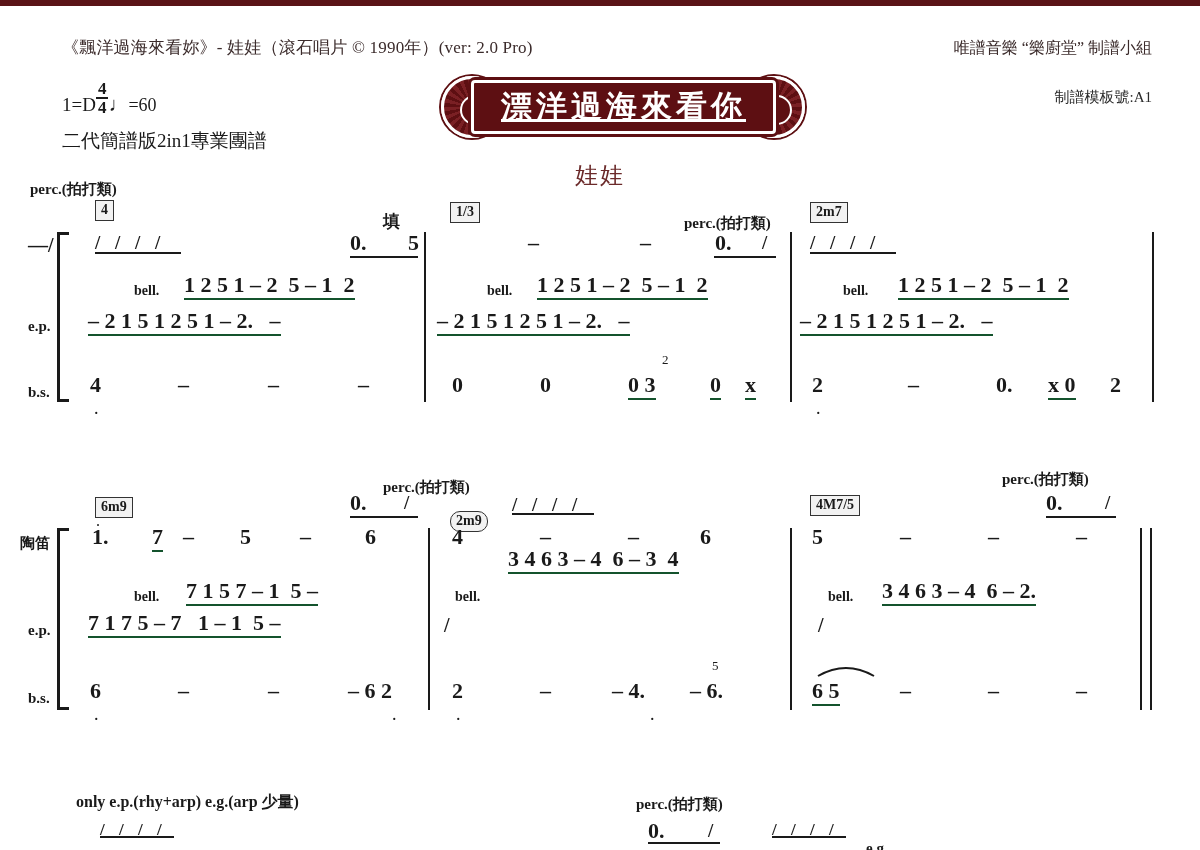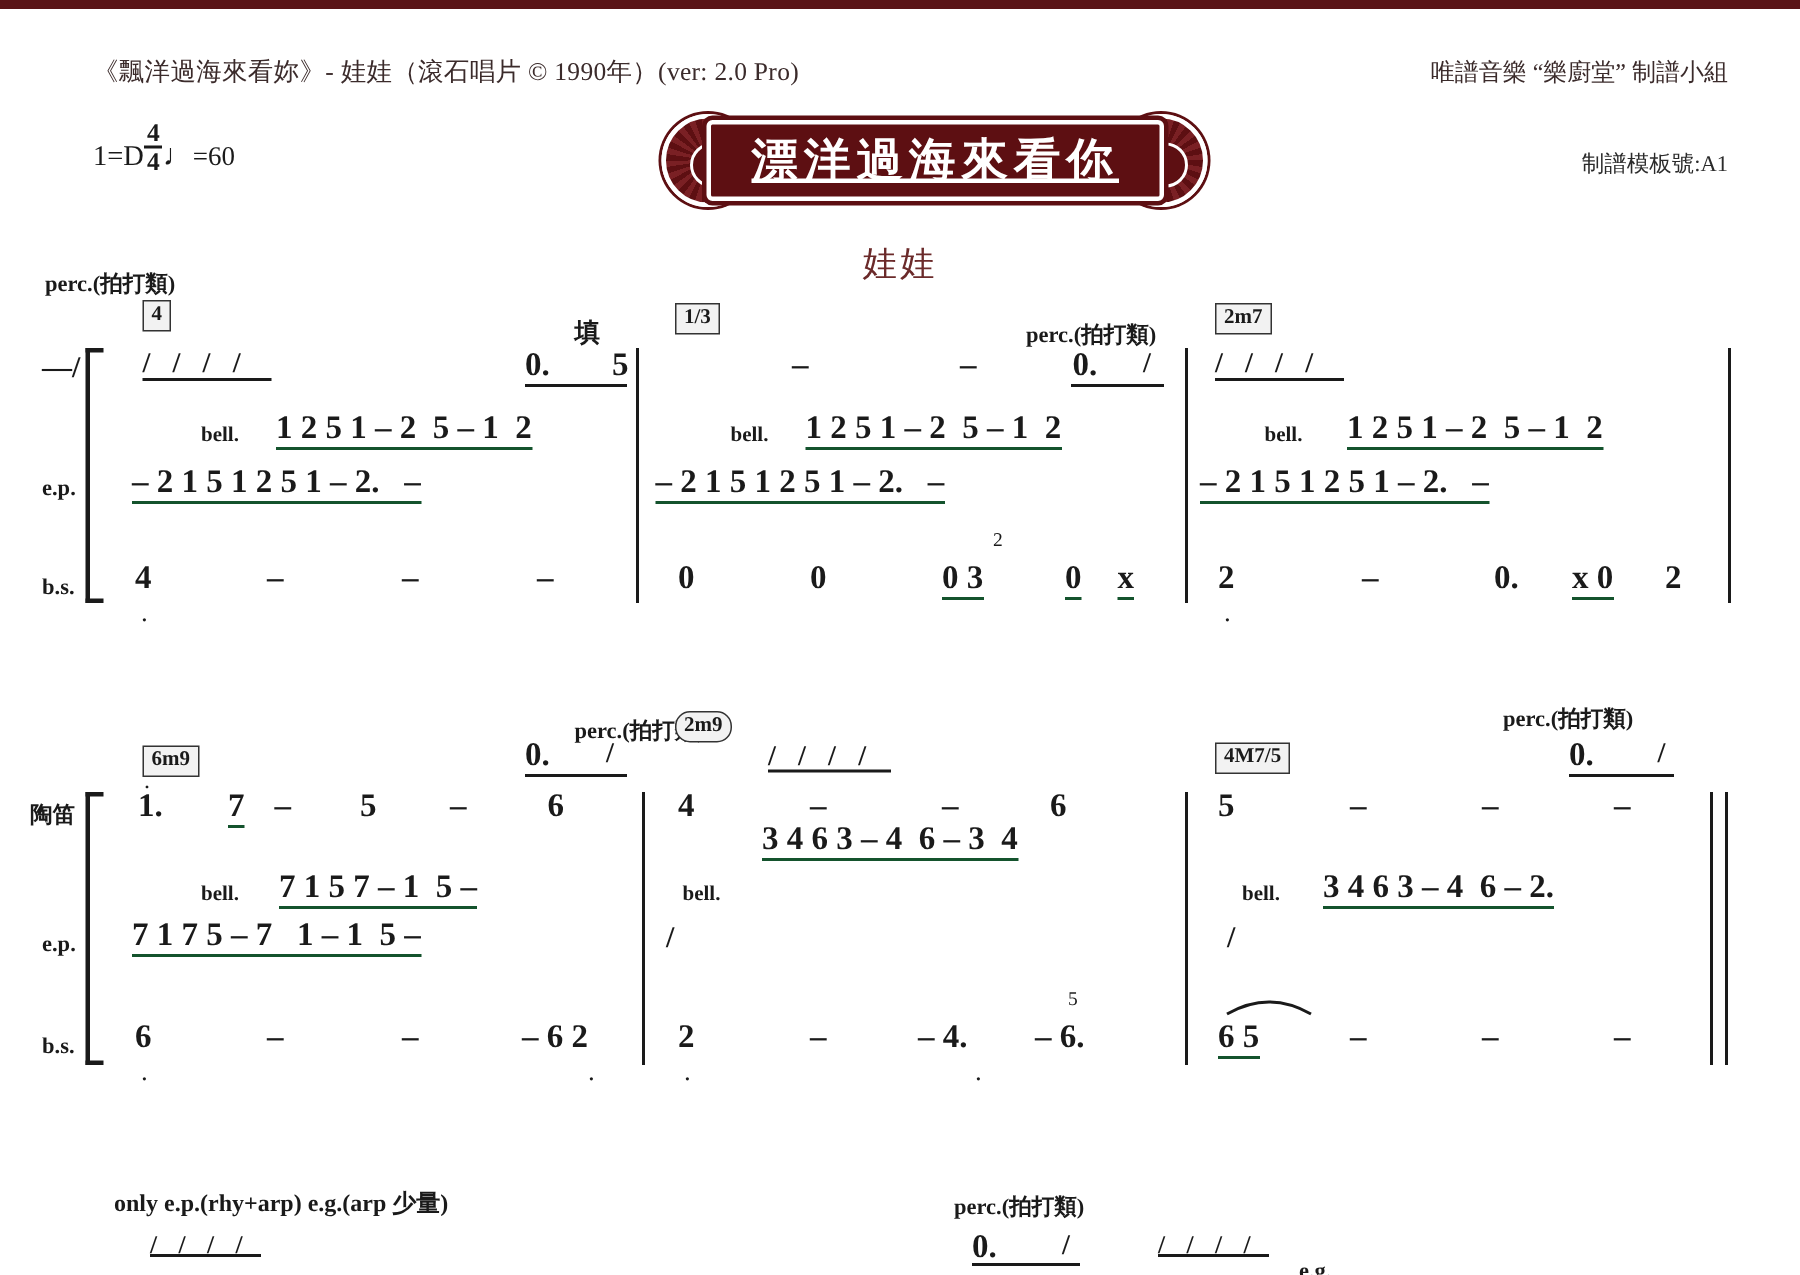--- a/index.html
+++ b/index.html
@@ -50,21 +50,21 @@
     box-shadow:0 0 0 2px #5d0f12;
   }
   .rosette.left { left:-2px; }
   .rosette.right { right:-2px; }
   .rosette::after {
     content:""; position:absolute; left:16px; top:16px; width:26px; height:26px;
     border-radius:50%; background:#5d0f12; border:2px solid #fff;
   }
   .credits { position:absolute; right:48px; top:88px; text-align:right; }
   .credits .l1 { font-size:18px; color:#2b2b2b; }
-  .credits .l2 { font-size:15px; color:#2b2b2b; margin-top:12px; }
+  .credits .l2 { font-size:15px; color:#2b2b2b; }
   .artist {
     position:absolute; left:0; top:160px; width:1200px; text-align:center;
     font-size:23px; color:#6b2a2a; letter-spacing:2px;
   }
 
   
   .t { position:absolute; white-space:pre; }
   .num-g { font-family:"Liberation Serif", serif; font-size:22px; font-weight:bold; }
   .sm { font-size:14px; font-weight:bold; }
   .lbl { font-size:15px; font-weight:bold; }
@@ -95,20 +95,21 @@
   <div class="keyline">
     <span>1=D</span>
     <span class="frac">
       <span class="num">4</span>
       <span class="den">4</span>
     </span>
     <span class="tempo">
       <span style="font-size:20px;">♩</span><span>=60</span>
     </span>
   </div>
+  <div class="subline">二代簡譜版2in1專業團譜</div>
 </div>
 
 <div class="title-wrap">
   <div class="rosette left"></div>
   <div class="rosette right"></div>
   <div class="title-box">
     <span>漂洋過海來看你</span>
   </div>
 </div>
 
@@ -180,21 +181,21 @@
   <div class="barline" style="left:790px; top:232px; height:170px;"></div>
   <div class="barline" style="left:1152px; top:232px; height:170px;"></div>
 </div>
 
 <div>
   <div class="chordbox" style="left:95px; top:497px;">6m9</div>
   <div class="t lbl" style="left:383px; top:478px;">perc.(拍打類)</div>
   <div class="t num-g" style="left:350px; top:490px;">0.</div>
   <div class="t" style="left:404px; top:492px; font-size:19px; font-weight:bold;">/</div>
   <div class="beam" style="left:350px; top:516px; width:68px;"></div>
-  <div class="chordbox" style="left:450px; top:474px;border-radius:10px;">2m9</div>
+  <div class="chordbox" style="left:450px; top:511px;border-radius:10px;">2m9</div>
   <div class="slashes" style="left:512px; top:494px;">/ / / /</div>
   <div class="beam" style="left:512px; top:513px; width:82px;"></div>
   <div class="chordbox" style="left:810px; top:495px;">4M7/5</div>
   <div class="t lbl" style="left:1002px; top:470px;">perc.(拍打類)</div>
   <div class="t num-g" style="left:1046px; top:490px;">0.</div>
   <div class="t" style="left:1105px; top:492px; font-size:19px; font-weight:bold;">/</div>
   <div class="beam" style="left:1046px; top:516px; width:70px;"></div>
 
   <div class="brace" style="left:57px; top:528px; height:182px;"></div>
 

